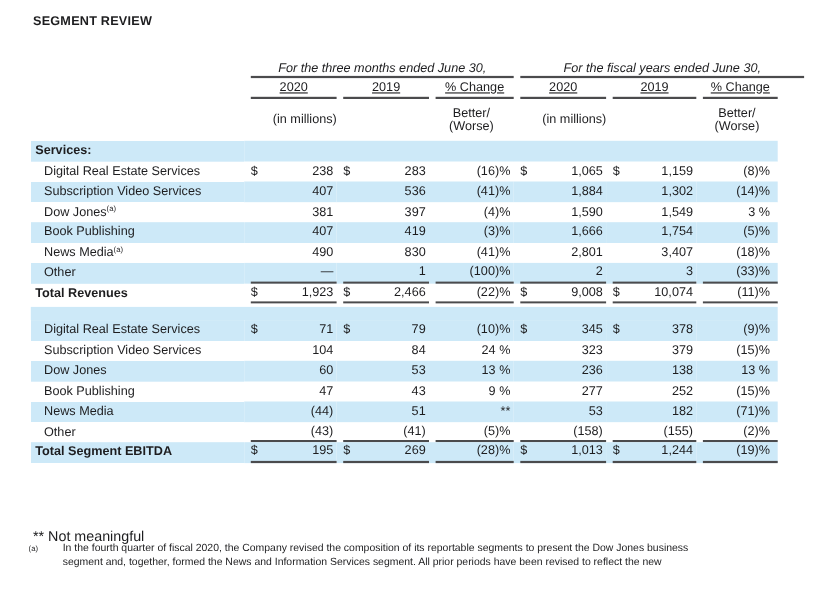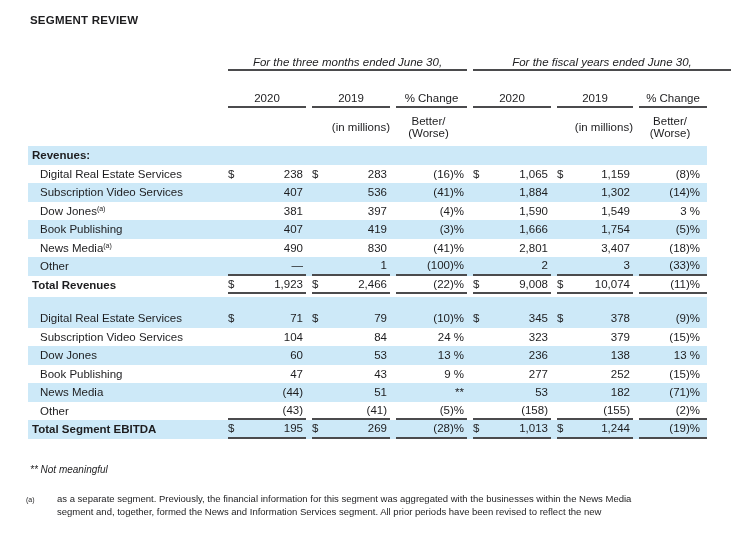--- a/index.html
+++ b/index.html
@@ -23,35 +23,35 @@
   }
   table.seg {
     position: absolute; left: 28px; top: 50px;
     width: 679px;
     border-collapse: collapse; table-layout: fixed;
     font-size: 11.5px;
   }
   td { padding: 0; vertical-align: middle; }
   
   tr.h-span td { height: 21px; vertical-align: bottom; font-style: italic; }
-  tr.h-yr td   { height: 37px; vertical-align: bottom; }
+  tr.h-yr td   { height: 19px; vertical-align: bottom; text-decoration: underline; }
   tr.h-note td { height: 38px; vertical-align: middle; }
   .grp {
     margin-left: 6px;
     border-bottom: 2px solid var(--rule);
     text-align: center; white-space: nowrap;
     padding-bottom: 1px;
   }
   .grp.g2 { margin-right: -24px; }
   .yr {
     margin-left: 6px;
     border-bottom: 2px solid var(--rule);
     text-align: center; padding-bottom: 2px;
   }
-  .inmill { text-align: right; padding-left: 26px; }
+  .inmill { text-align: left; padding-left: 26px; }
   .bw { text-align: center; line-height: 12.5px; }
   
   tbody td { height: 18.5px; }
   tr.bg-blue  { background: var(--stripe); }
   tr.bg-white { background: #ffffff; }
   .lbl { white-space: nowrap; overflow: hidden; }
   .lbl.data-lbl { padding-left: 12px; }
   .lbl.hdr-lbl  { padding-left: 4px; font-weight: bold; }
   sup.fnref { font-size: 7px; line-height: 0; vertical-align: 4px; }
   .num { height: 18.5px; }
@@ -60,23 +60,22 @@
     margin-left: 6px;
     display: flex; align-items: center;
   }
   .iw.money { justify-content: space-between; padding-right: 3px; }
   .iw.val   { justify-content: flex-end;     padding-right: 3px; }
   td.num:last-child .iw { padding-right: 7px; }
   .iw.rule { border-bottom: 2px solid var(--rule); }
   tr.spacer td { height: auto; }
   
   .nm-note {
-    position: absolute; left: 30px; top: 464px;
-    font-size: 10px;
-    font-style: italic;
+    position: absolute; left: 30px; top: 480px;
+    font-size: 13px;
   }
   .footnote {
     position: absolute; left: 26px; top: 492px;
     width: 700px;
     display: flex; align-items: flex-start;
     font-size: 9.5px; line-height: 13px;
   }
   .fn-marker {
     font-size: 7px; width: 31px; flex: 0 0 31px;
     padding-top: 1px;
@@ -142,21 +141,21 @@
       <td>
         <div class="bw">
           <div>Better/</div>
           <div>(Worse)</div>
         </div>
       </td>
     </tr>
   </thead>
   <tbody id="table-body">
       <tr class="bg-blue">
-        <td class="lbl hdr-lbl">Revenues:</td>
+        <td class="lbl hdr-lbl">Services:</td>
         <td colspan="6"></td>
       </tr>
       <tr class="bg-white">
         <td class="lbl data-lbl">Digital Real Estate Services</td>
         <td class="num">
           <div class="iw money">
             <span>$</span>
             <span>238</span>
           </div>
         </td>
@@ -501,16 +500,16 @@
         </td>
       </tr>
     </tbody>
 </table>
 
 <div class="nm-note">** Not meaningful</div>
 
 <div class="footnote">
   <span class="fn-marker">(a)</span>
   <div>
-    <div class="fn-line">as a separate segment. Previously, the financial information for this segment was aggregated with the businesses within the News Media</div>
+    <div class="fn-line">In the fourth quarter of fiscal 2020, the Company revised the composition of its reportable segments to present the Dow Jones business</div>
     <div class="fn-line">segment and, together, formed the News and Information Services segment. All prior periods have been revised to reflect the new</div>
   </div>
 </div>
 
 </body></html>

